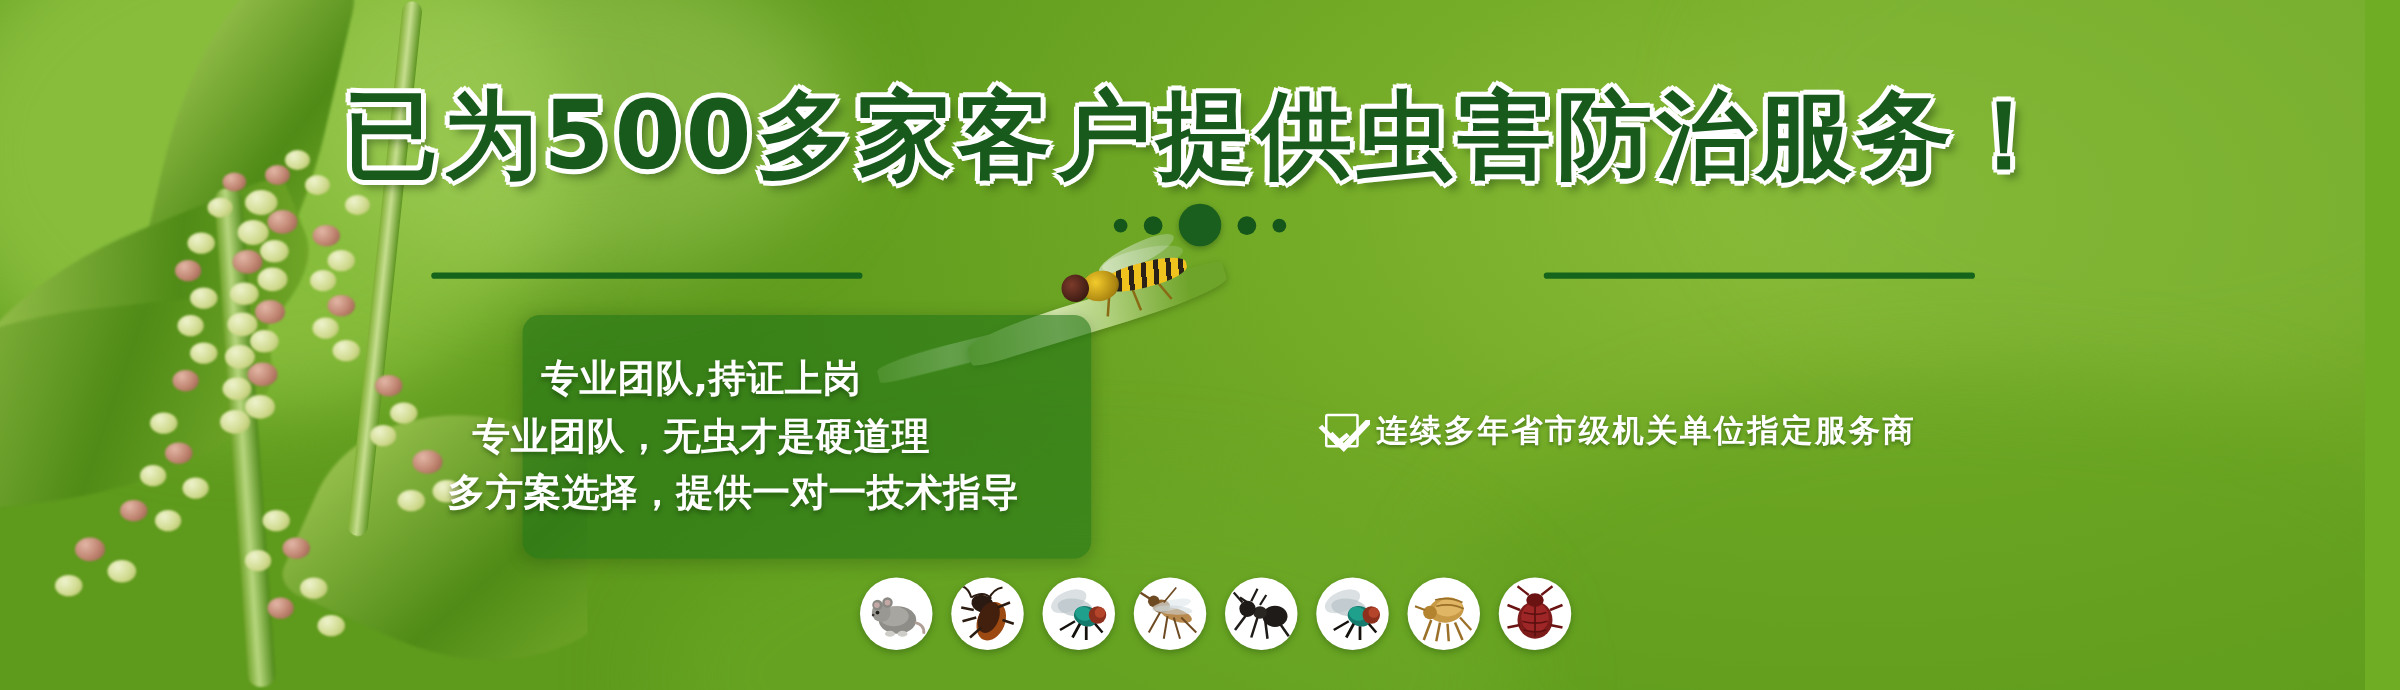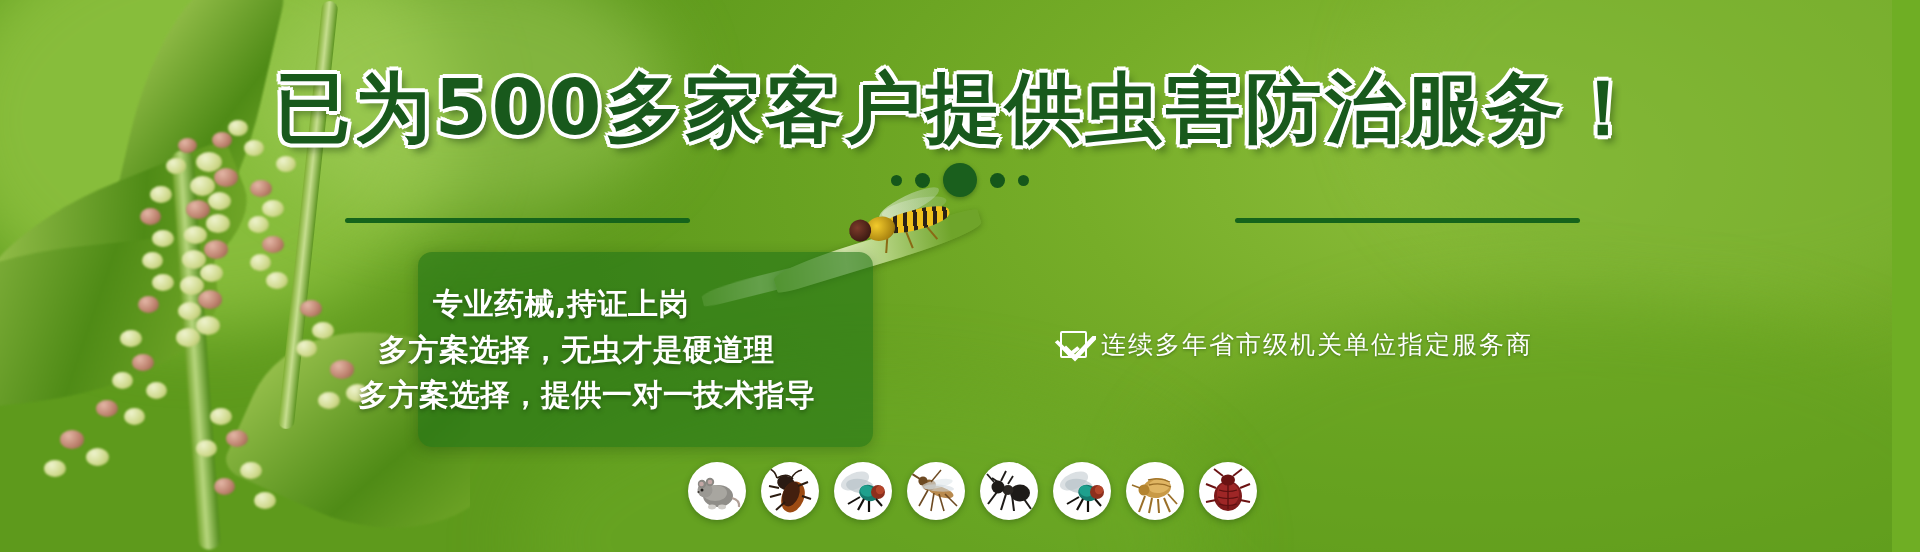--- a/index.html
+++ b/index.html
@@ -176,20 +176,21 @@
   .check-tick {
     position:absolute; left:2px; top:3px; width:32px; height:26px;
   }
   .check-text {
     color:#ffffff;
     font-family:"DejaVu Sans", sans-serif;
     font-size:25px;
     letter-spacing:2px;
     white-space:nowrap;
     text-shadow:0 1px 3px rgba(15,50,5,.45);
+    font-weight:bold;
   }
 
   
   .pests {
     position:absolute; left:688px; top:462px;
     display:flex; gap:15px; align-items:center;
   }
   .pest {
     width:58px; height:58px; border-radius:50%;
     background:#ffffff;
@@ -300,22 +301,22 @@
       <span class="dot-md"></span>
       <span class="dot-sm"></span>
     </div>
   </div>
 
   <div class="rule rule-l"></div>
   <div class="rule rule-r"></div>
 
   <div class="feature-box"></div>
   <div class="feature-list">
-    <div class="feature-line l1">专业药械,持证上岗</div>
-    <div class="feature-line l2">多方案选择，无虫才是硬道理</div>
+    <div class="feature-line l1">专业团队,持证上岗</div>
+    <div class="feature-line l2">专业团队，无虫才是硬道理</div>
     <div class="feature-line l3">多方案选择，提供一对一技术指导</div>
   </div>
 
   <div class="checks">
     <div class="check-item">
       <span class="check-box">
         <svg class="check-tick" viewBox="0 0 32 26" aria-hidden="true">
           <path d="M2 13 L11 22 L31 1" fill="none" stroke="#ffffff" stroke-width="5" stroke-linecap="square" stroke-linejoin="miter"></path>
         </svg>
       </span>

